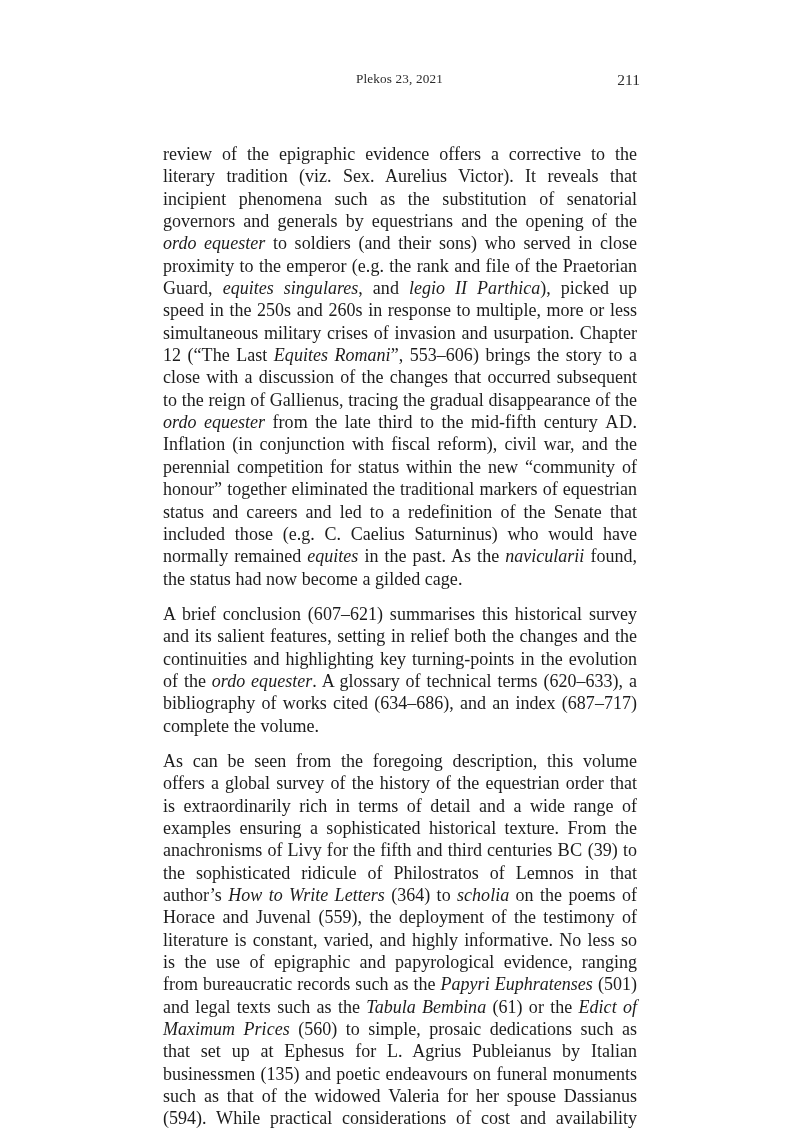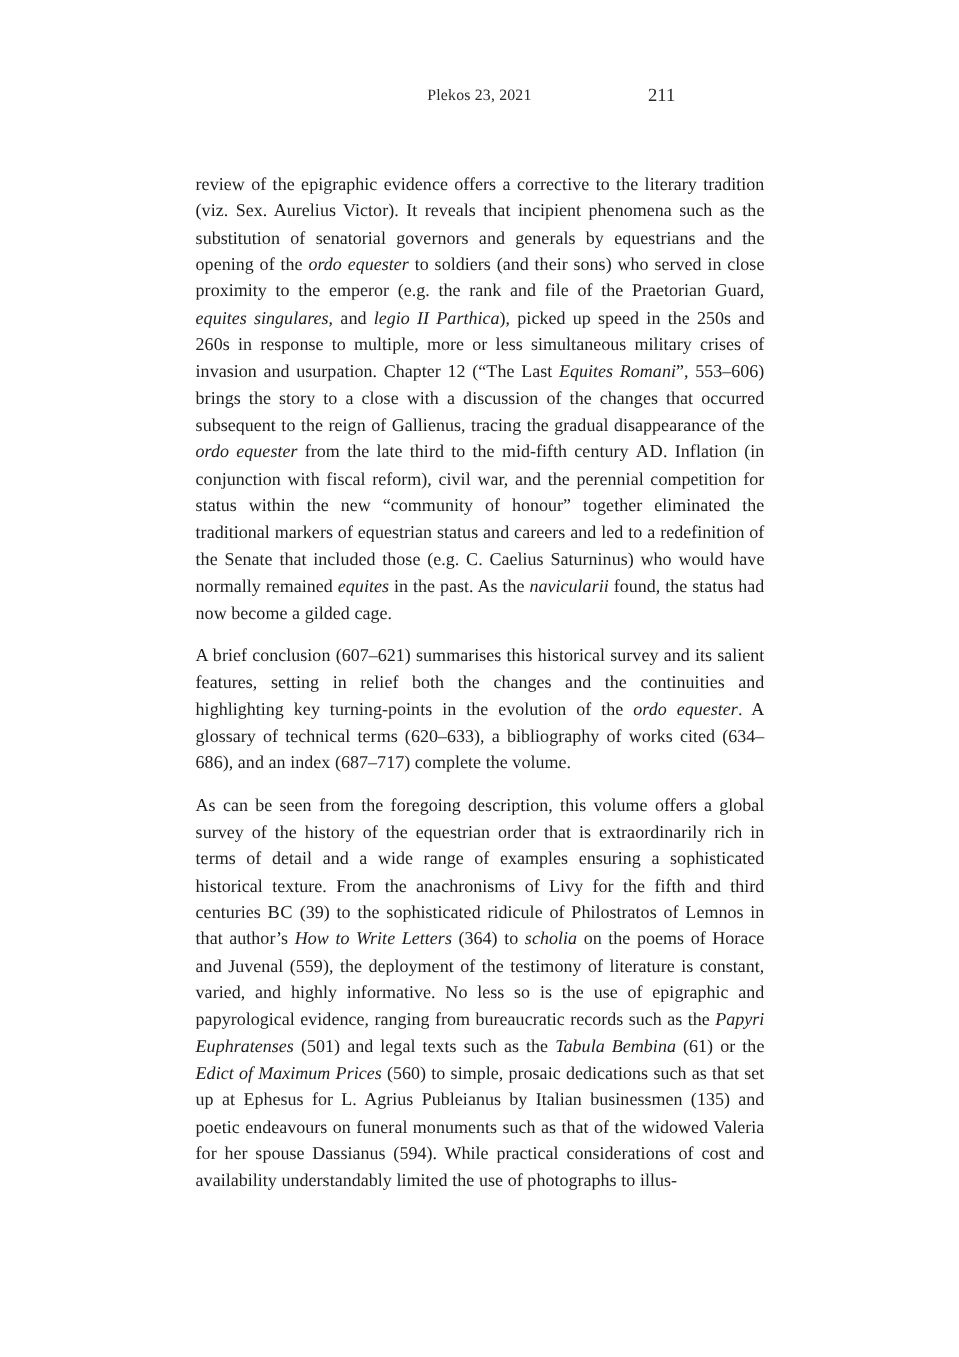--- a/index.html
+++ b/index.html
@@ -30,33 +30,34 @@
     width: 799px;
     text-align: center;
     font-size: 13.2px;
     letter-spacing: 0.15px;
     color: #2a2a2a;
   }
   .running-head-pageno {
     position: absolute;
     left: 540px;
     width: 100px;
+    text-align: right;
     font-size: 15.5px;
     color: #2a2a2a;
   }
   
   .textblock {
     position: absolute;
     top: 143px;
     left: 163px;
     width: 474px;
   }
   .para {
     margin: 0 0 13px 0;
-    font-size: 15px;
+    font-size: 18px;
     line-height: 22.35px;
     text-align: justify;
     text-justify: inter-word;
     -webkit-hyphens: none;
     hyphens: none;
     letter-spacing: 0.02px;
     word-spacing: 0.1px;
   }
   .para:last-child {
     margin-bottom: 16px;

